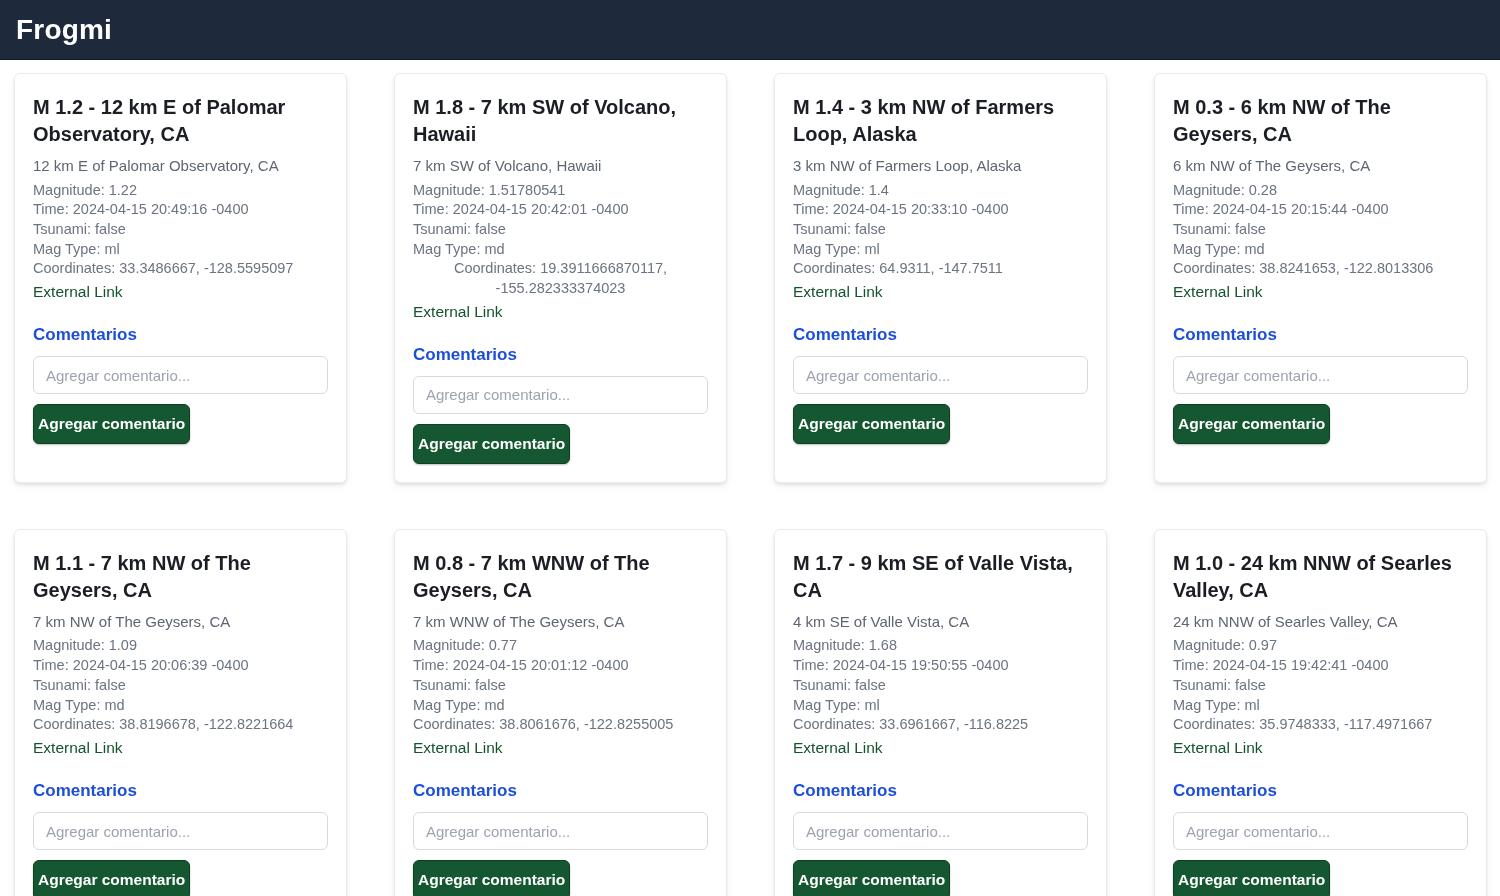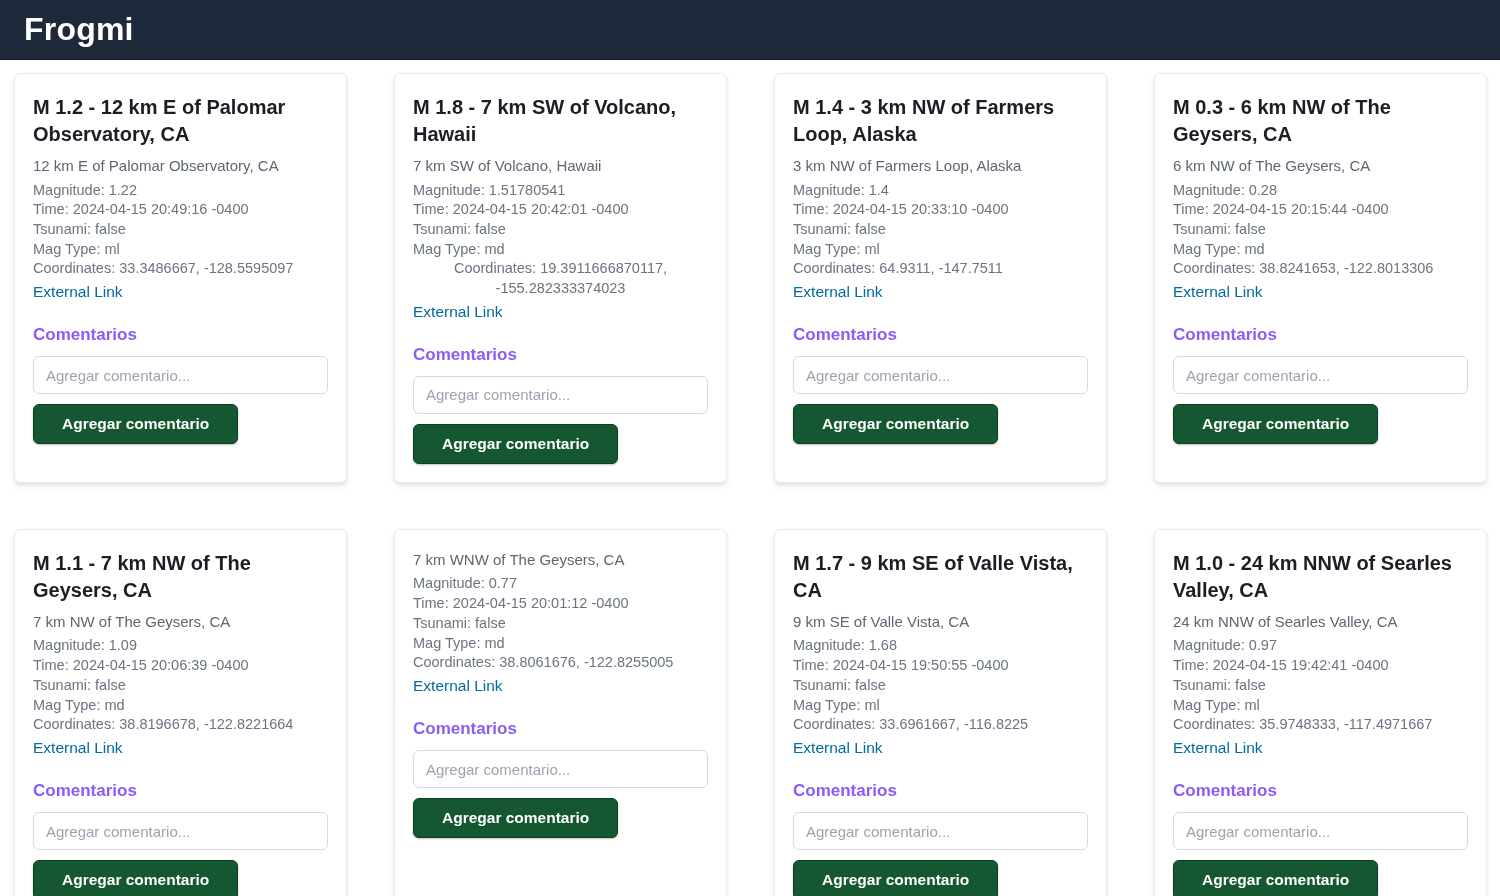--- a/index.html
+++ b/index.html
@@ -14,24 +14,24 @@
   .app-header {
     background: #1e293b;
     height: 60px;
     display: flex;
     align-items: center;
     padding: 0 16px;
     border-bottom: 1px solid #141c2b;
   }
   .app-title {
     color: #ffffff;
-    font-size: 32px;
+    font-size: 28px;
     font-weight: 700;
     letter-spacing: 0.2px;
-    margin: 8px;
+    margin: 0;
   }
   
   .grid {
     display: grid;
     grid-template-columns: repeat(4, 1fr);
     column-gap: 47px;
     row-gap: 46px;
     padding: 13px 13px 19px 14px;
   }
   .card {
@@ -57,31 +57,31 @@
     line-height: 1.3;
     margin: 0 0 5px 0;
   }
   .detail {
     color: #6b7480;
     font-size: 14.5px;
     line-height: 1.36;
     text-align: center;
   }
   .external-link {
-    color: #0369a1;
+    color: #14532d;
     font-size: 15.5px;
     line-height: 1.3;
     text-decoration: none;
     margin-top: 3px;
     cursor: pointer;
   }
   .comments-heading {
     font-size: 17px;
     font-weight: 700;
-    color: #8b5cf6;
+    color: #1d4ed8;
     margin: 23px 0 11px 0;
   }
   .comment-input {
     width: 100%;
     height: 38px;
     border: 1px solid #d8dade;
     border-radius: 6px;
     padding: 8px 12px;
     font-size: 15px;
     font-family: "Liberation Sans", sans-serif;
@@ -91,21 +91,21 @@
   .comment-input::placeholder { color: #9ca3af; }
   .add-comment-btn {
     margin-top: 10px;
     background: #155730;
     border: 1px solid #0f3f22;
     border-radius: 6px;
     color: #ffffff;
     font-family: "Liberation Sans", sans-serif;
     font-size: 15.5px;
     font-weight: 700;
-    padding: 10px 28px;
+    padding: 10px 4px;
     cursor: pointer;
     box-shadow: 0 1px 2px rgba(0,0,0,0.25);
   }
 </style>
 </head>
 <body>
 
 <header class="app-header">
   <h1 class="app-title">Frogmi</h1>
 </header>
@@ -175,35 +175,36 @@
     <div class="detail"><span>Tsunami:</span> <span>false</span></div>
     <div class="detail"><span>Mag Type:</span> <span>md</span></div>
     <div class="detail"><span>Coordinates:</span> <span>38.8196678, -122.8221664</span></div>
     <a class="external-link">External Link</a>
     <h3 class="comments-heading">Comentarios</h3>
     <input class="comment-input" type="text" placeholder="Agregar comentario..." style="">
     <button class="add-comment-btn">Agregar comentario</button>
   </section>
 
   <section class="card">
+    <h2 class="card-title">M 0.8 - 7 km WNW of The Geysers, CA</h2>
     <p class="card-place">7 km WNW of The Geysers, CA</p>
     <div class="detail"><span>Magnitude:</span> <span>0.77</span></div>
     <div class="detail"><span>Time:</span> <span>2024-04-15 20:01:12 -0400</span></div>
     <div class="detail"><span>Tsunami:</span> <span>false</span></div>
     <div class="detail"><span>Mag Type:</span> <span>md</span></div>
     <div class="detail"><span>Coordinates:</span> <span>38.8061676, -122.8255005</span></div>
     <a class="external-link">External Link</a>
     <h3 class="comments-heading">Comentarios</h3>
     <input class="comment-input" type="text" placeholder="Agregar comentario..." style="">
     <button class="add-comment-btn">Agregar comentario</button>
   </section>
 
   <section class="card">
     <h2 class="card-title">M 1.7 - 9 km SE of Valle Vista, CA</h2>
-    <p class="card-place">9 km SE of Valle Vista, CA</p>
+    <p class="card-place">4 km SE of Valle Vista, CA</p>
     <div class="detail"><span>Magnitude:</span> <span>1.68</span></div>
     <div class="detail"><span>Time:</span> <span>2024-04-15 19:50:55 -0400</span></div>
     <div class="detail"><span>Tsunami:</span> <span>false</span></div>
     <div class="detail"><span>Mag Type:</span> <span>ml</span></div>
     <div class="detail"><span>Coordinates:</span> <span>33.6961667, -116.8225</span></div>
     <a class="external-link">External Link</a>
     <h3 class="comments-heading">Comentarios</h3>
     <input class="comment-input" type="text" placeholder="Agregar comentario..." style="">
     <button class="add-comment-btn">Agregar comentario</button>
   </section>

